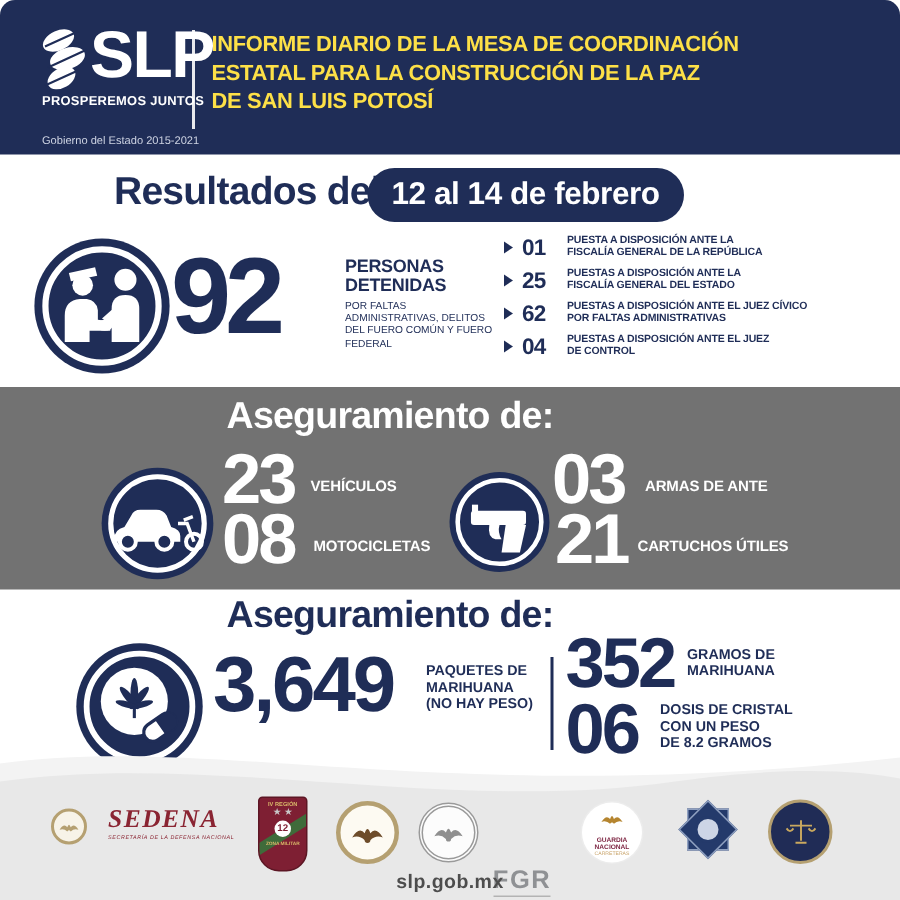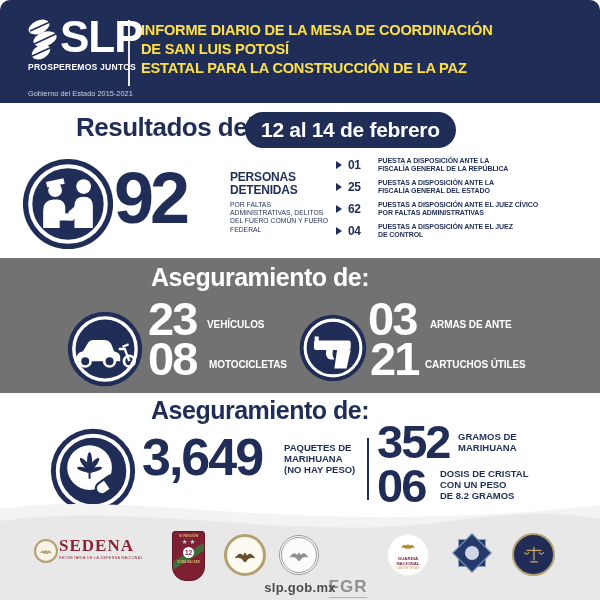--- a/index.html
+++ b/index.html
@@ -26,21 +26,21 @@
 
   
   .big-num{font-weight:bold;color:#1f2d57;}
   .det-num{position:absolute;left:114px;top:150px;font-size:72px;letter-spacing:-4px;line-height:96px;}
   .det-title{position:absolute;left:230px;top:171px;font-size:12px;font-weight:bold;line-height:13px;letter-spacing:-.2px;}
   .det-sub{position:absolute;left:230px;top:201px;width:102px;font-size:6.8px;line-height:8.2px;font-weight:500;}
   .det-list{position:absolute;left:336px;top:157px;width:250px;}
   .det-item{display:flex;margin-bottom:5px;}
   .tri{width:0;height:0;border-top:4.5px solid transparent;border-bottom:4.5px solid transparent;
        border-left:6px solid #1f2d57;margin:4px 6px 0 0;flex:none;}
-  .det-val{width:30px;flex:none;font-size:12px;font-weight:bold;color:#1f2d57;letter-spacing:-.5px;line-height:17px;}
+  .det-val{width:30px;flex:none;font-size:15px;font-weight:bold;color:#1f2d57;letter-spacing:-.5px;line-height:17px;}
   .det-lbl{font-size:7px;line-height:8.2px;font-weight:bold;color:#1f2d57;letter-spacing:-.1px;}
   .det-lbl span{display:block;}
 
   
   .band{position:absolute;left:0;top:258px;width:600px;height:135px;background:#727272;}
   .band-title{position:absolute;left:0;top:5px;width:520px;text-align:center;font-size:25px;
               font-weight:bold;color:#fff;letter-spacing:-.5px;}
   .band-num{position:absolute;font-size:47px;font-weight:bold;color:#fff;letter-spacing:-2px;line-height:50px;}
   .band-lbl{position:absolute;font-size:10px;font-weight:bold;color:#fff;letter-spacing:-.1px;}
 
@@ -95,22 +95,22 @@
       <ellipse cx="19" cy="22" rx="12" ry="7" fill="#fff" transform="rotate(-18 19 22)"></ellipse>
       <ellipse cx="15" cy="35" rx="10" ry="6.5" fill="#fff" transform="rotate(-30 15 35)"></ellipse>
       <path d="M4,14 L26,4 M6,28 L32,16 M4,40 L26,30" stroke="#1f2d57" stroke-width="1.4" fill="none"></path>
     </svg>
     <div class="slp-name">SLP</div>
     <div class="slp-tag">PROSPEREMOS JUNTOS</div>
     <div class="slp-gov">Gobierno del Estado 2015-2021</div>
     <div class="hdr-divider"></div>
     <div class="hdr-title">
       <div>INFORME DIARIO DE LA MESA DE COORDINACIÓN</div>
+      <div>ESTATAL PARA LA CONSTRUCCIÓN DE LA PAZ</div>
       <div>DE SAN LUIS POTOSÍ</div>
-      <div>ESTATAL PARA LA CONSTRUCCIÓN DE LA PAZ</div>
     </div>
   </div>
 
   <div class="results-label n">Resultados del</div>
   <div class="results-pill">12 al 14 de febrero</div>
 
   <svg class="abs" style="left:22px;top:158px" width="92" height="92" viewBox="0 0 100 100">
     <circle cx="50" cy="50" r="49" fill="#1f2d57"></circle>
     <circle cx="50" cy="50" r="41" fill="none" stroke="#fff" stroke-width="4.5"></circle>
     <path d="M26,26 L45,22 L46.5,28 L27.5,32 Z" fill="#fff"></path>
@@ -237,21 +237,21 @@
     <svg class="abs" style="left:0;top:0" width="600" height="105" viewBox="0 0 600 105" preserveAspectRatio="none">
       <path d="M0,14 C140,-6 300,44 600,10 L600,105 L0,105 Z" fill="#f3f3f3"></path>
       <path d="M0,26 C140,6 300,48 450,26 C520,16 570,18 600,24 L600,105 L0,105 Z" fill="#e8e8e8"></path>
     </svg>
 
     <div class="seal" style="left:34px;top:44px;width:24px;height:24px;border:2px solid #b5a071;background:#f7f3e8;">
       <svg width="16" height="11" viewBox="0 0 28 18">
           <path d="M3,12 Q8,4 12,9 Q14,3 16,9 Q20,4 25,12 Q20,10 16,14 Q14,11 12,14 Q8,10 3,12 Z" fill="#b5a071"></path>
         </svg>
     </div>
-    <div class="abs" style="left:59px;top:42px;">
+    <div class="abs" style="left:72px;top:42px;font-style:italic;">
       <div class="sedena-name">SEDENA</div>
       <div class="sedena-sub">SECRETARÍA DE LA DEFENSA NACIONAL</div>
     </div>
 
     <div class="shield">
       <div class="stripe"></div>
       <div class="rt">IV REGIÓN</div>
       <div class="stars">★ ★</div>
       <div class="num12">12</div>
       <div class="rb">ZONA MILITAR</div>

